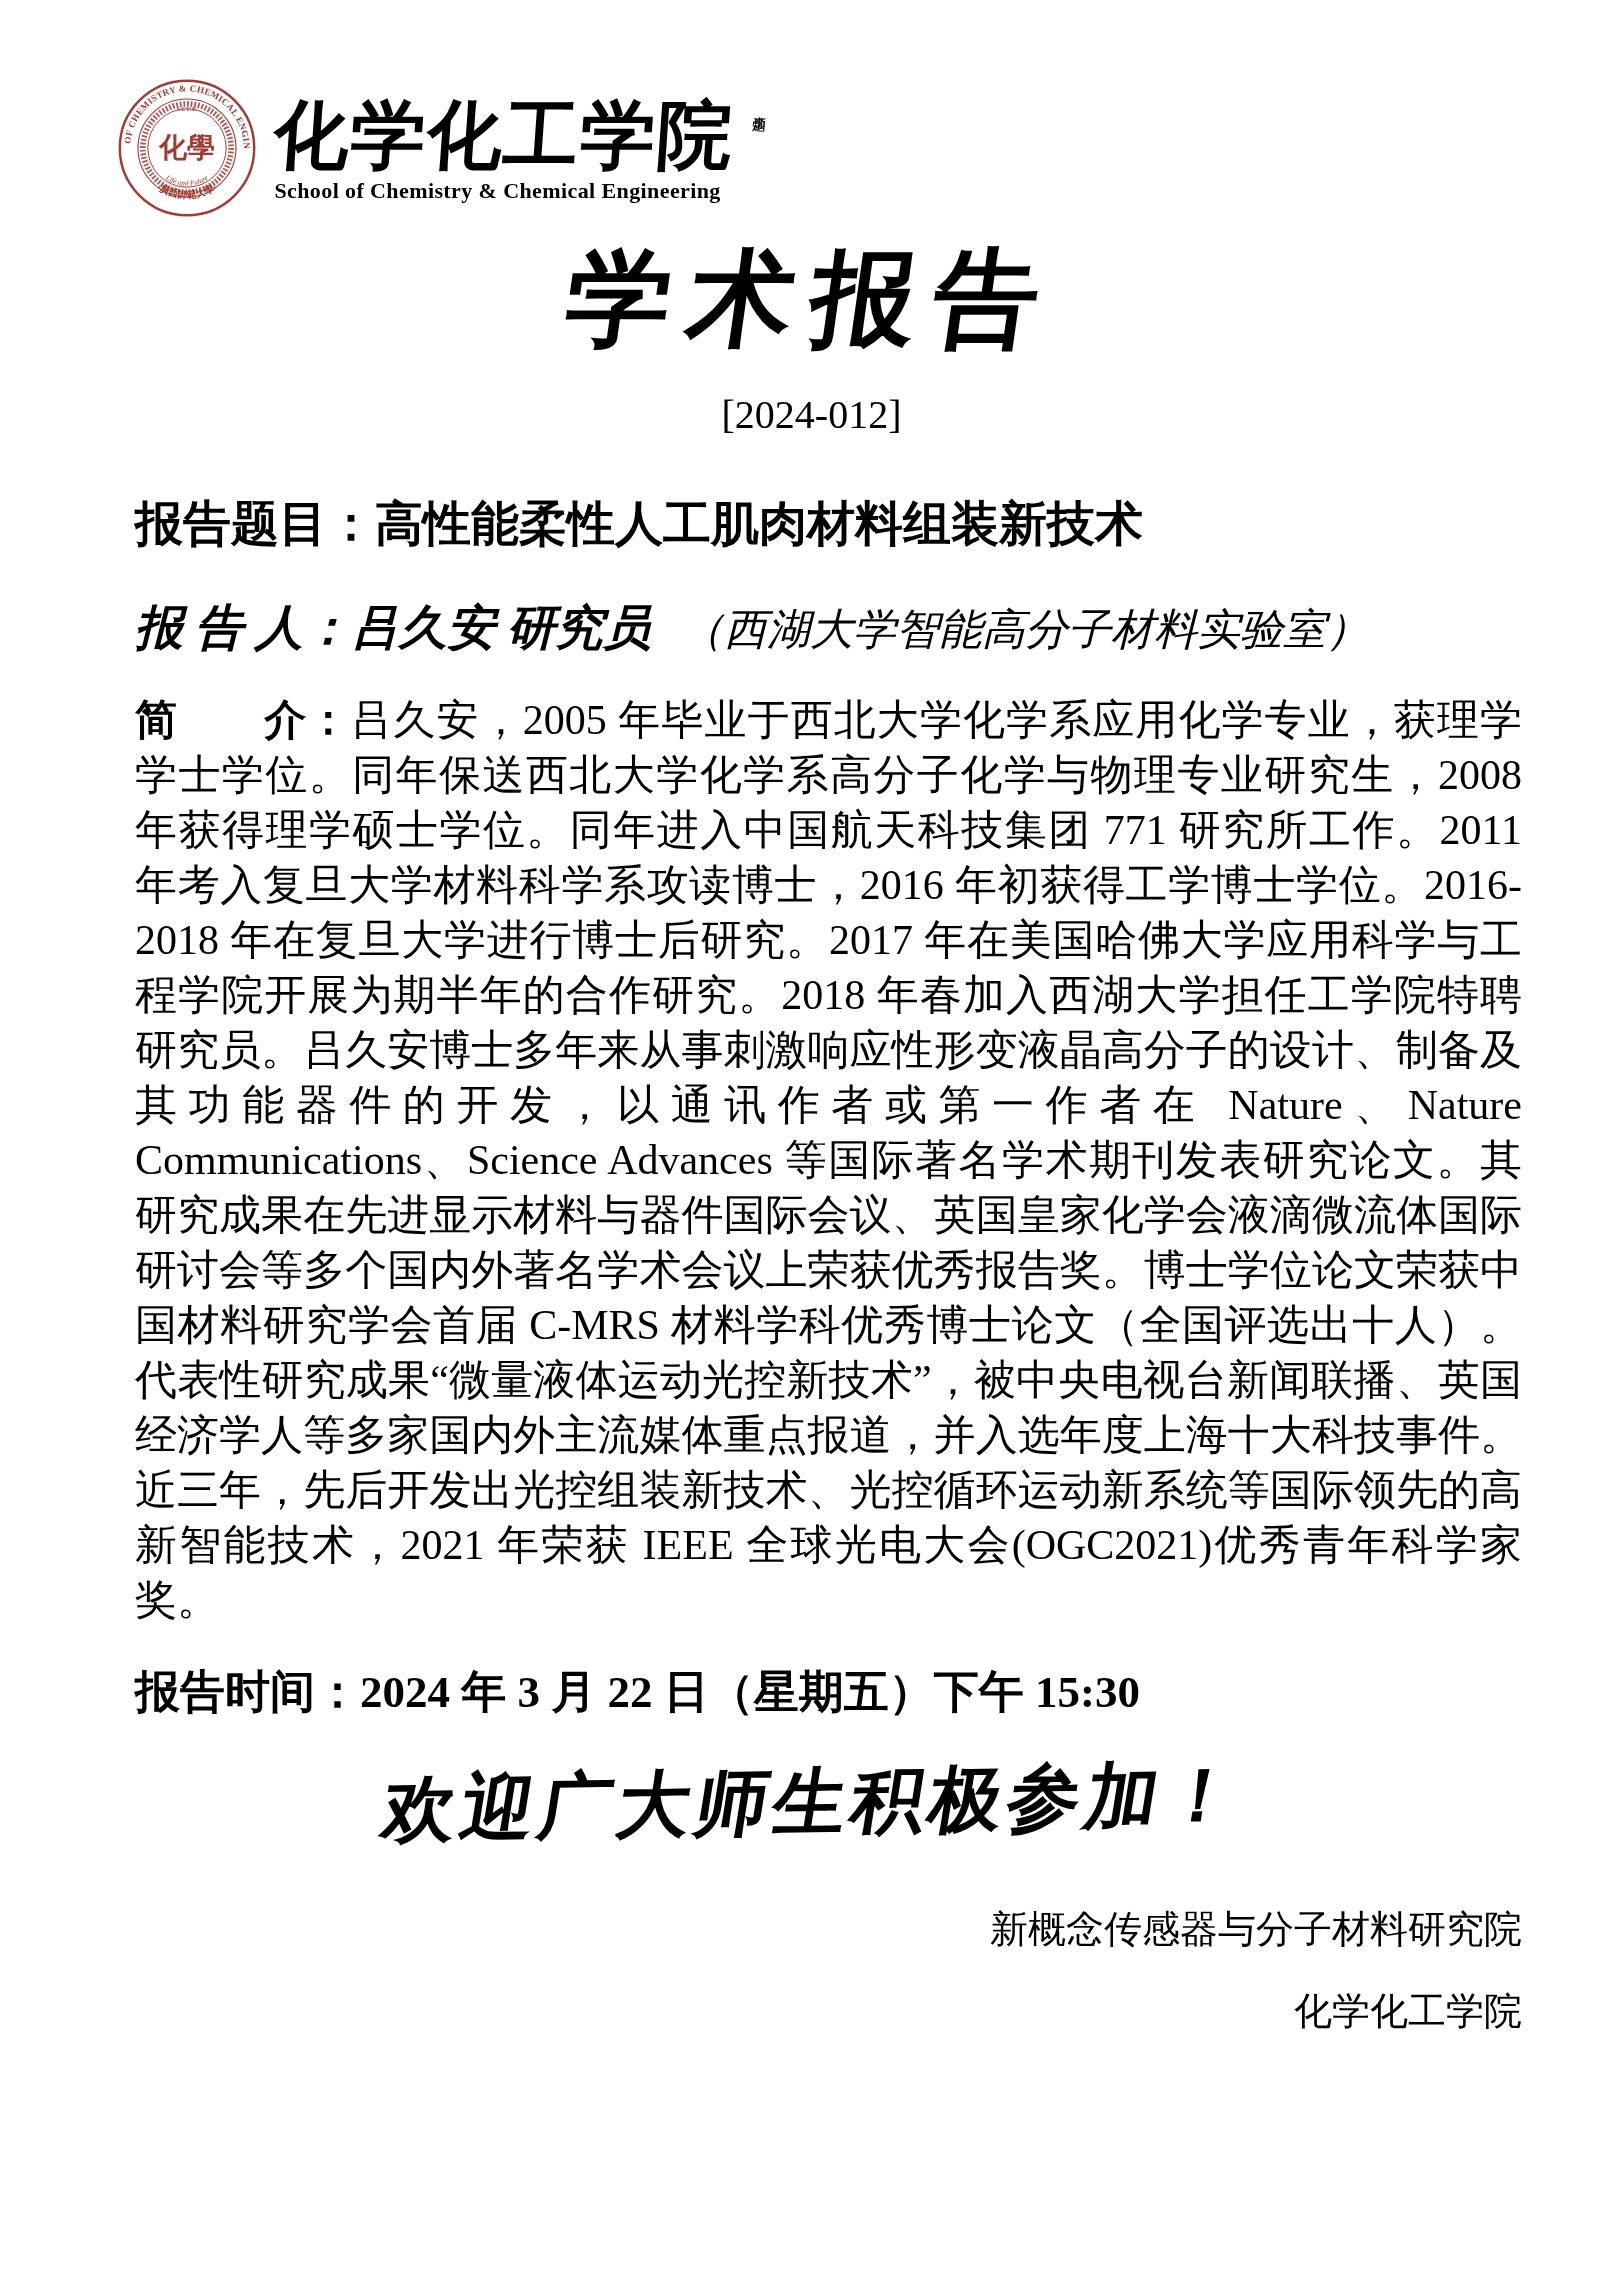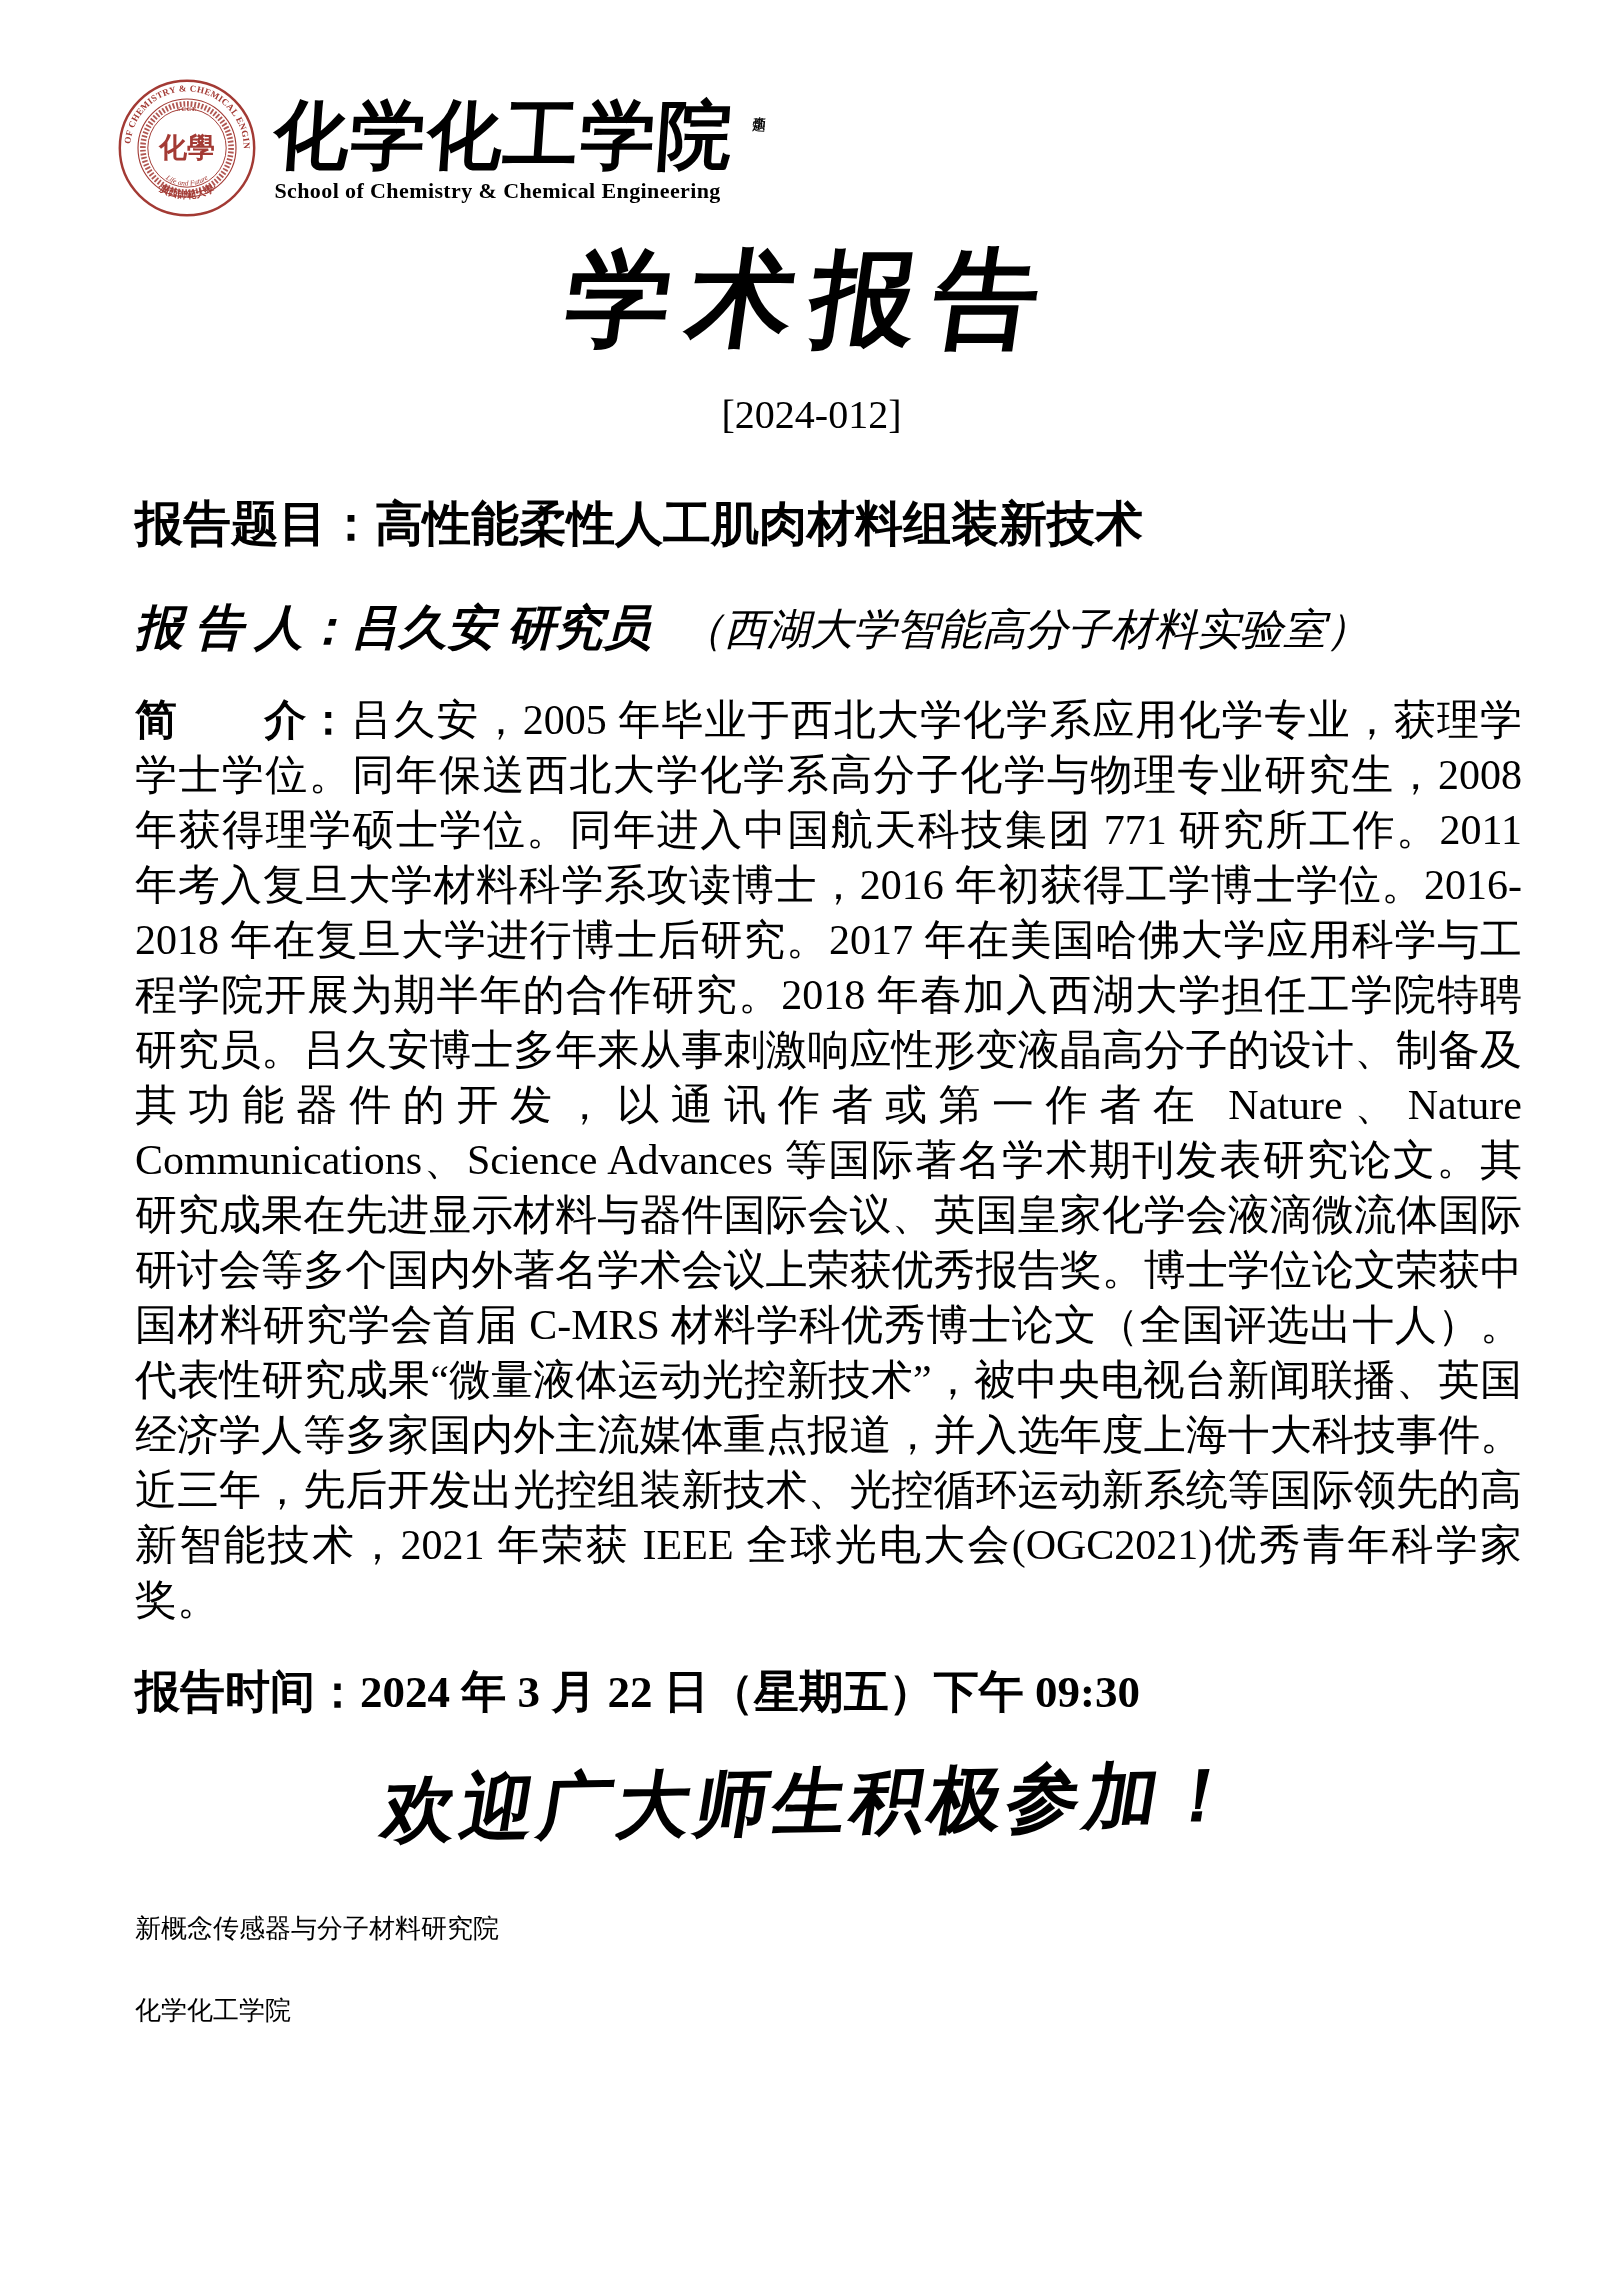--- a/index.html
+++ b/index.html
@@ -74,22 +74,22 @@
   .welcome{
     margin:43px 32px 0 0;
     text-align:center;
     font-size:73px;font-weight:bold;line-height:1.1;
     letter-spacing:4.8px;
     transform:skewX(-10deg) rotate(-1deg);
   }
   
   .footer{
     margin-top:44px;
-    text-align:left;
-    font-size:26px;line-height:82px;
+    text-align:right;
+    font-size:38px;line-height:82px;
   }
   .footer div{white-space:nowrap;}
 </style>
 </head>
 <body>
 
 <div class="page">
 
   <header class="logo-row">
     <svg class="seal" viewBox="0 0 200 200" aria-hidden="true">
@@ -125,21 +125,21 @@
   <div class="report-number">[2024-012]</div>
 
   <main class="content">
 
     <p class="line-topic"><span class="label">报告题目：</span><span>高性能柔性人工肌肉材料组装新技术</span></p>
 
     <p class="line-speaker"><span class="label">报 告 人：</span><span>吕久安 研究员</span><span class="affil">（西湖大学智能高分子材料实验室）</span></p>
 
     <p class="bio"><span class="label">简　　介：</span><span>吕久安，2005 年毕业于西北大学化学系应用化学专业，获理学学士学位。同年保送西北大学化学系高分子化学与物理专业研究生，2008 年获得理学硕士学位。同年进入中国航天科技集团 771 研究所工作。2011 年考入复旦大学材料科学系攻读博士，2016 年初获得工学博士学位。2016-2018 年在复旦大学进行博士后研究。2017 年在美国哈佛大学应用科学与工程学院开展为期半年的合作研究。2018 年春加入西湖大学担任工学院特聘研究员。吕久安博士多年来从事刺激响应性形变液晶高分子的设计、制备及其功能器件的开发，以通讯作者或第一作者在 Nature、Nature Communications、Science Advances 等国际著名学术期刊发表研究论文。其研究成果在先进显示材料与器件国际会议、英国皇家化学会液滴微流体国际研讨会等多个国内外著名学术会议上荣获优秀报告奖。博士学位论文荣获中国材料研究学会首届 C-MRS 材料学科优秀博士论文（全国评选出十人）。代表性研究成果“微量液体运动光控新技术”，被中央电视台新闻联播、英国经济学人等多家国内外主流媒体重点报道，并入选年度上海十大科技事件。近三年，先后开发出光控组装新技术、光控循环运动新系统等国际领先的高新智能技术，2021 年荣获 IEEE 全球光电大会(OGC2021)优秀青年科学家奖。</span></p>
 
-    <p class="line-time"><span class="label">报告时间：</span><span>2024 年 3 月 22 日（星期五）下午 09:30</span></p>
+    <p class="line-time"><span class="label">报告时间：</span><span>2024 年 3 月 22 日（星期五）下午 15:30</span></p>
 
 
     <div class="welcome">欢迎广大师生积极参加！</div>
 
     <footer class="footer">
       <div>新概念传感器与分子材料研究院</div>
       <div>化学化工学院</div>
     </footer>
 
   </main>

